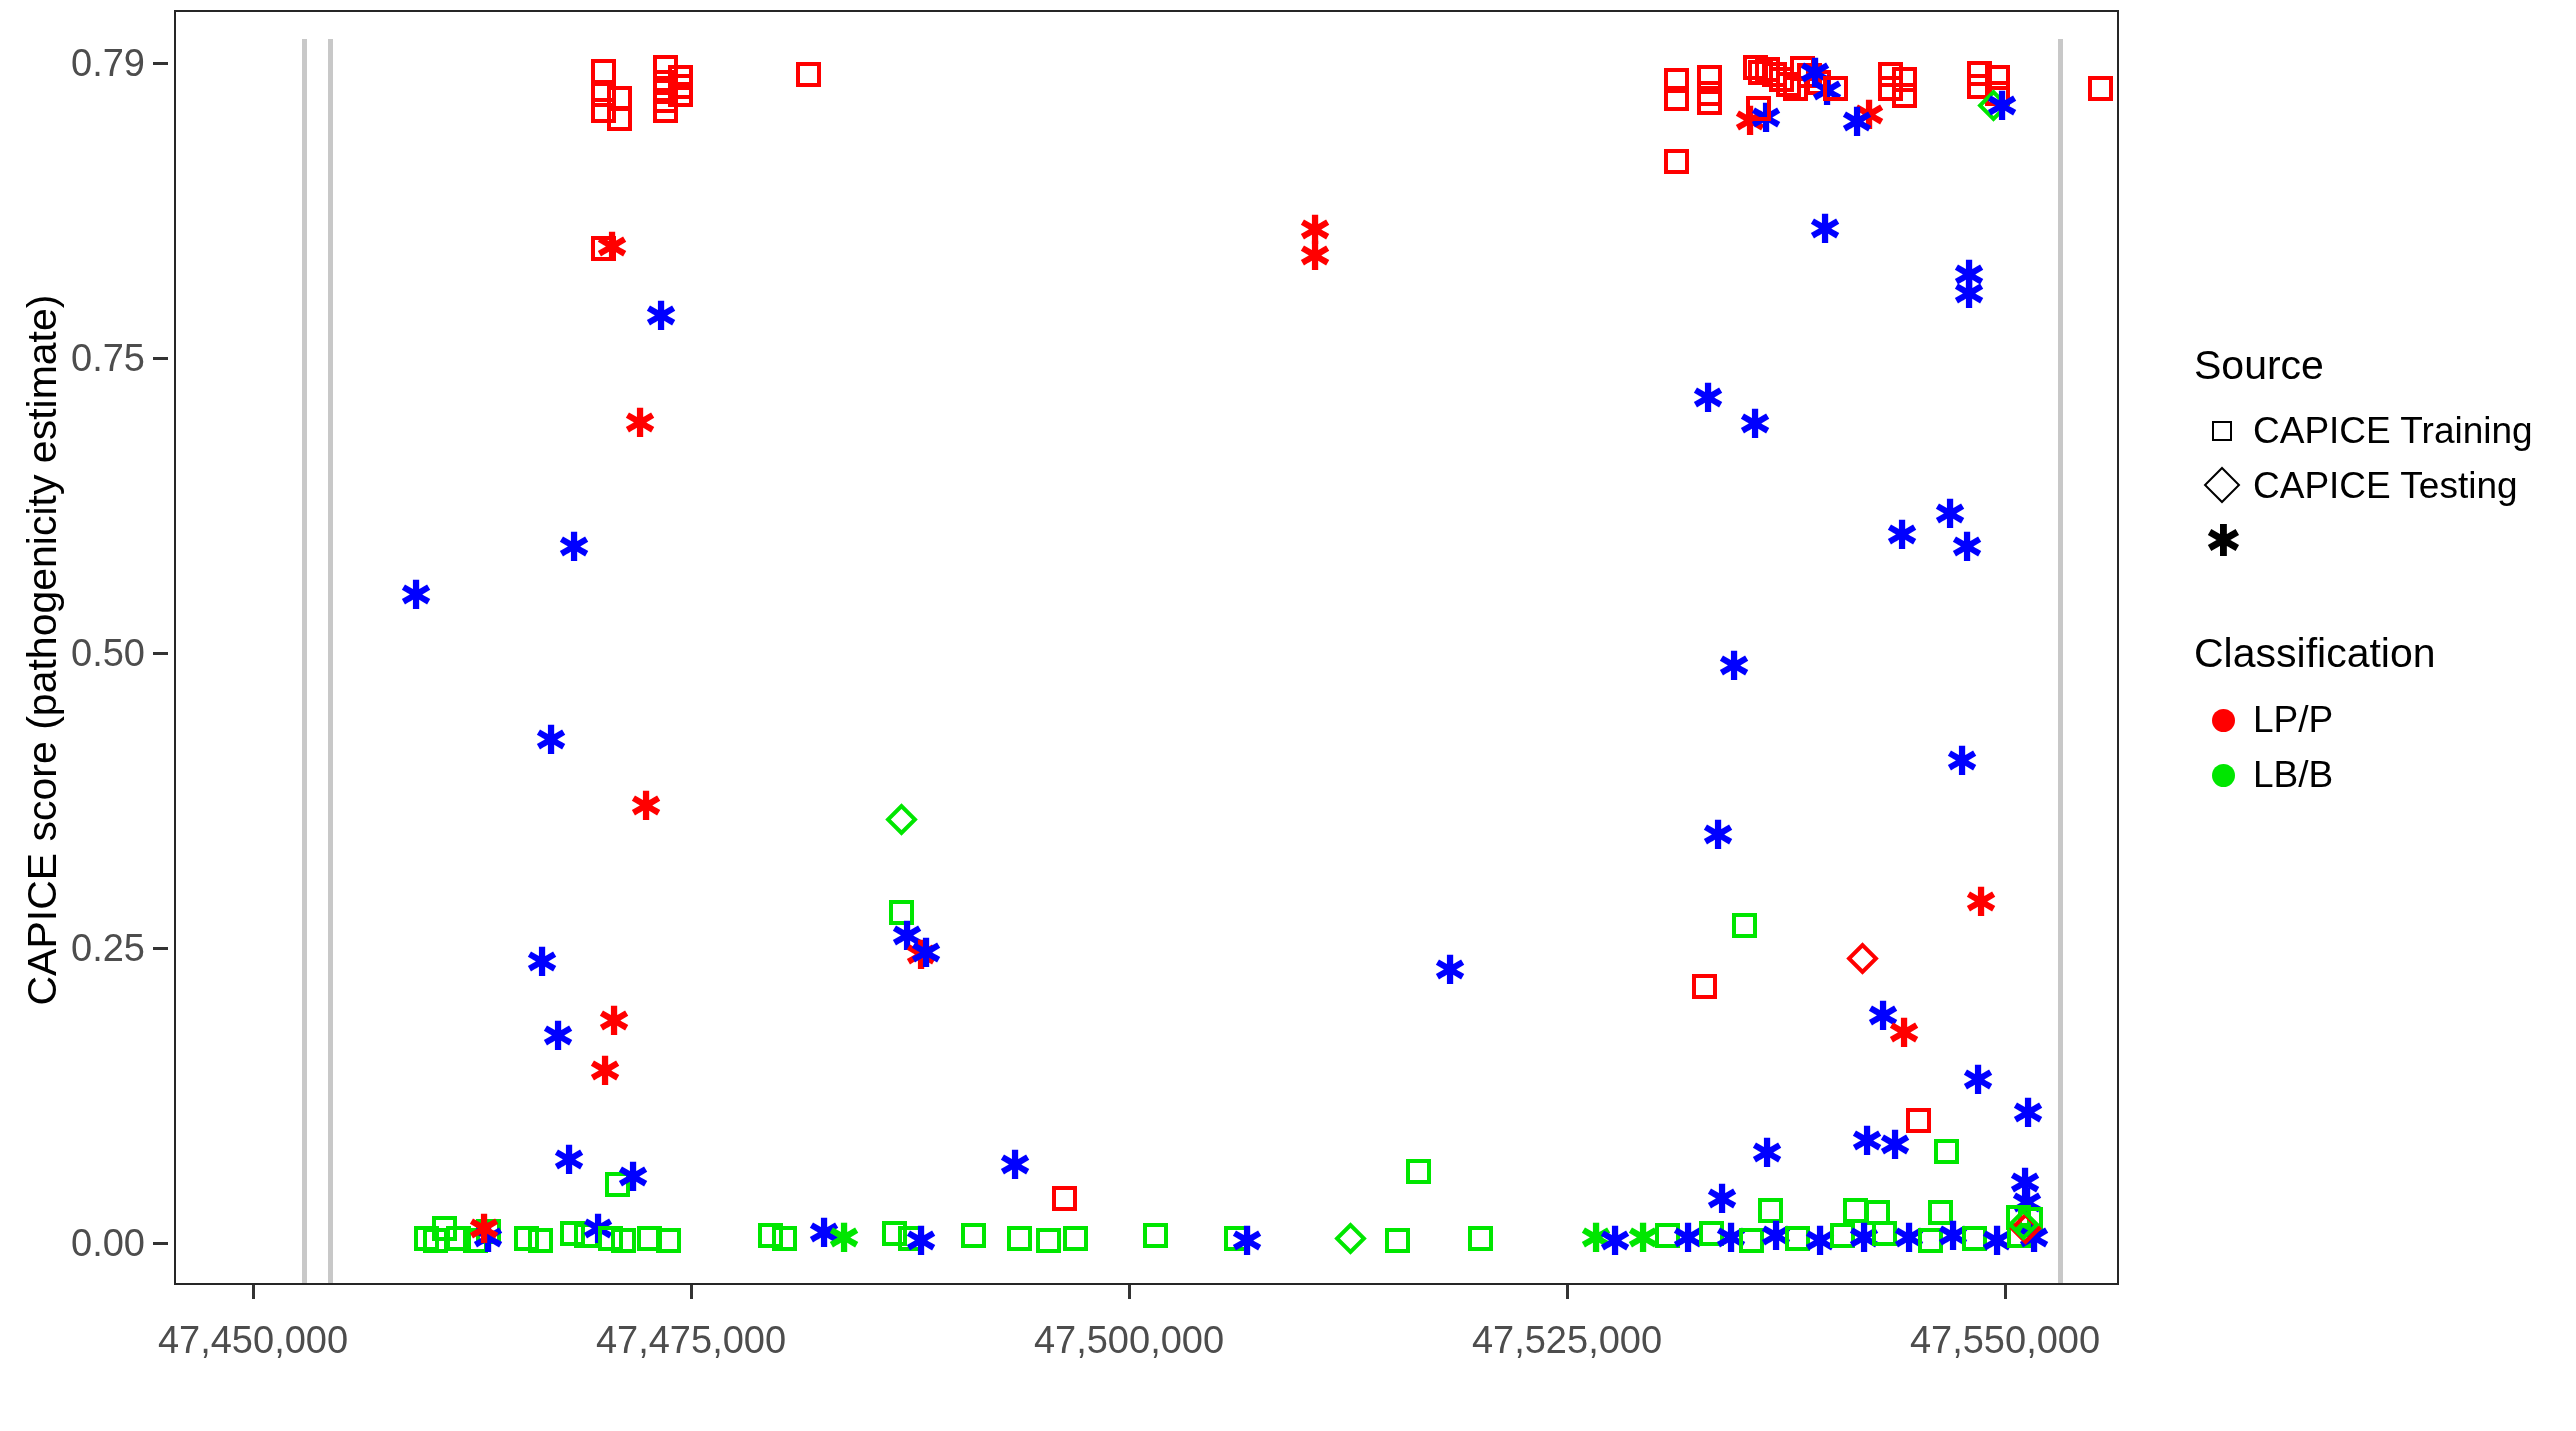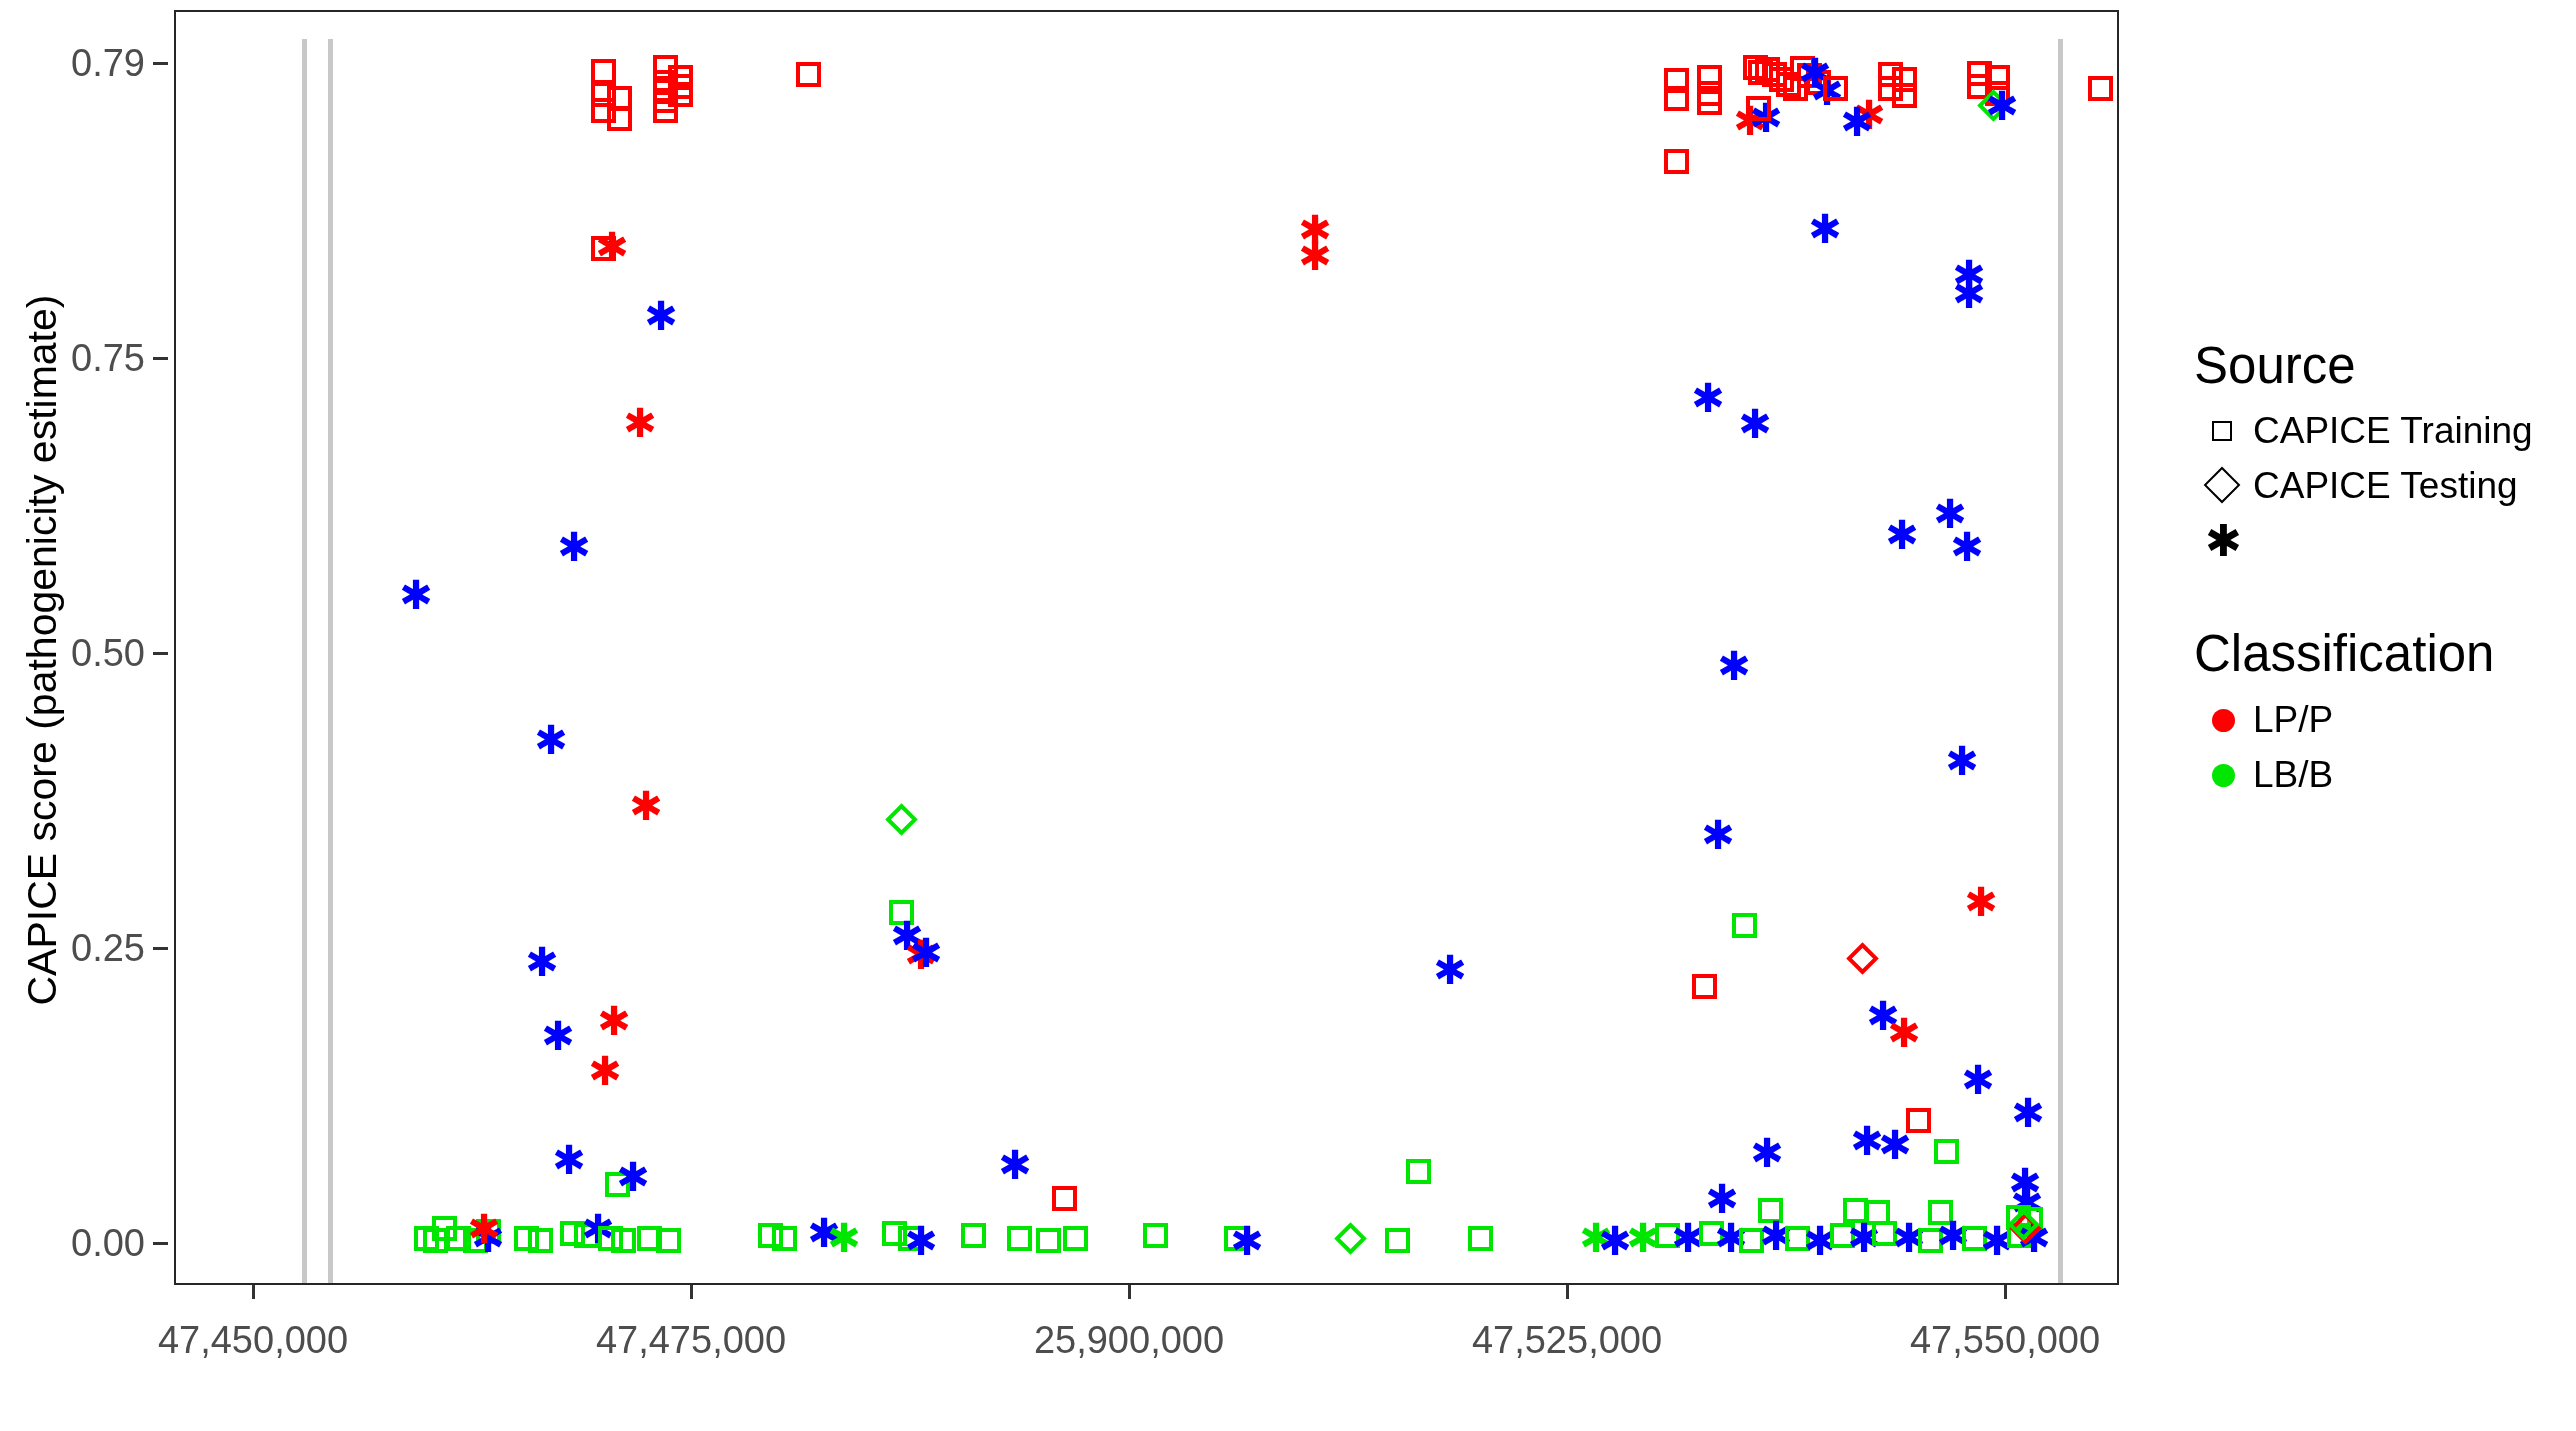--- a/index.html
+++ b/index.html
@@ -141,21 +141,21 @@
   }
 
   
   #legend {
     position: absolute;
     left: 2194px;
     top: 339px;
     width: 382px;
   }
   .legend-title {
-    font-size: 51px;
+    font-size: 41px;
     line-height: 53px;
     color: #000000;
     margin-bottom: 11.4px;
     white-space: nowrap;
   }
   .legend-row {
     display: flex;
     align-items: center;
     height: 55px;
   }
@@ -223,21 +223,21 @@
       <div class="ytick-mark" style="top: 357px;"></div>
       <div class="ytick-label" style="top: 63px;">0.79</div>
       <div class="ytick-mark" style="top: 62px;"></div>
     </div>
 
   <div id="xtick-labels">
       <div class="xtick-label" style="left: 253px;">47,450,000</div>
       <div class="xtick-mark" style="left: 252px;"></div>
       <div class="xtick-label" style="left: 691px;">47,475,000</div>
       <div class="xtick-mark" style="left: 690px;"></div>
-      <div class="xtick-label" style="left: 1129px;">25,900,000</div>
+      <div class="xtick-label" style="left: 1129px;">47,500,000</div>
       <div class="xtick-mark" style="left: 1128px;"></div>
       <div class="xtick-label" style="left: 1567px;">47,525,000</div>
       <div class="xtick-mark" style="left: 1566px;"></div>
       <div class="xtick-label" style="left: 2005px;">47,550,000</div>
       <div class="xtick-mark" style="left: 2004px;"></div>
     </div>
 
   <div id="panel">
     <div id="exons">
         <div class="exon-line" style="left: 126px; background: rgb(200, 200, 200);"></div>

